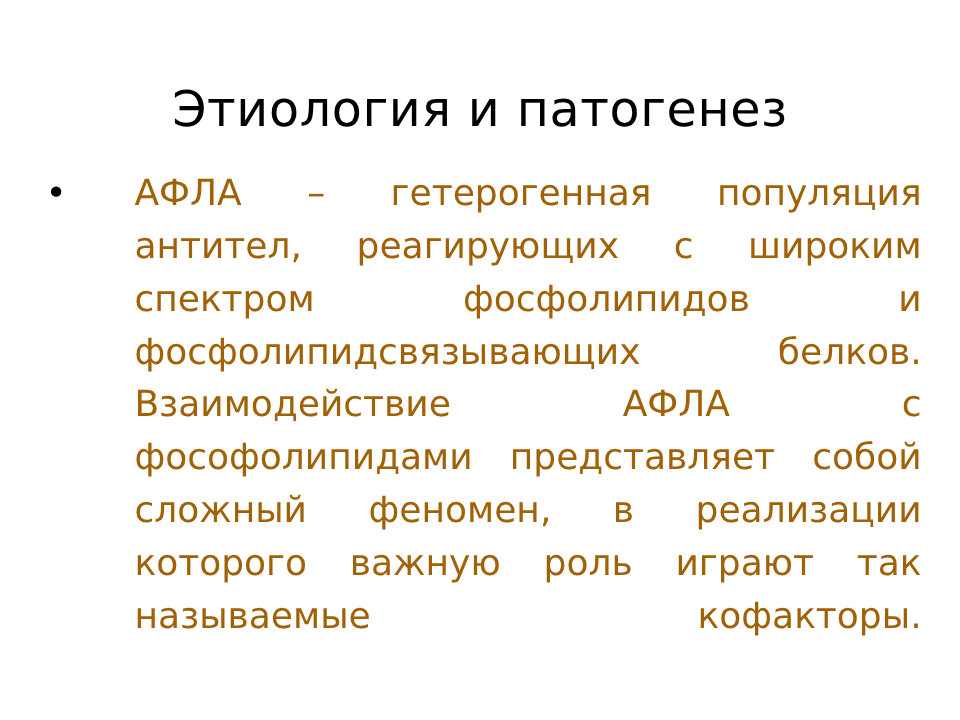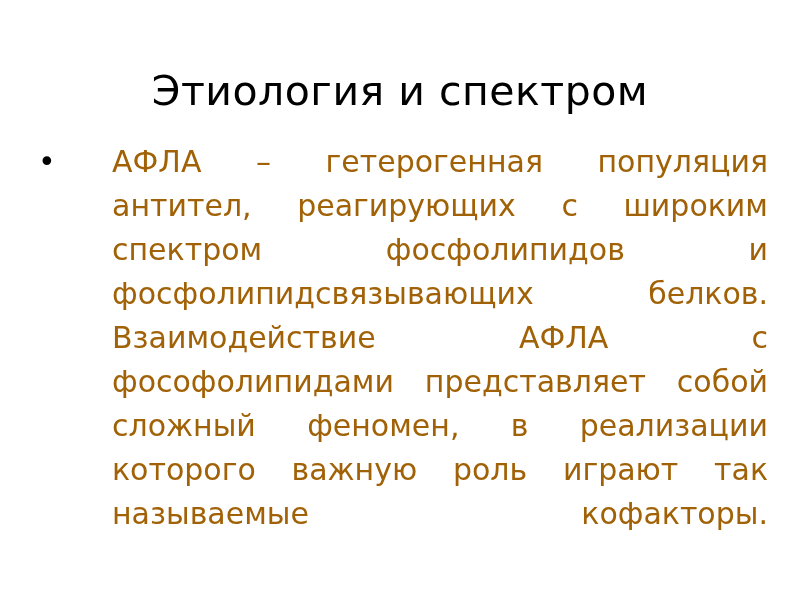--- a/index.html
+++ b/index.html
@@ -66,21 +66,21 @@
     content: "";
     display: inline-block;
     width: 100%;
   }
 </style>
 </head>
 <body>
 
 <div class="slide">
 
-  <h1 class="slide-title">Этиология и спектром</h1>
+  <h1 class="slide-title">Этиология и патогенез</h1>
 
   <div class="body-block">
     <div class="bullet-row">
       <span class="bullet-dot">•</span>
       <span class="bullet-text">АФЛА – гетерогенная популяция антител, реагирующих с широким спектром фосфолипидов и фосфолипидсвязывающих белков. Взаимодействие АФЛА с фософолипидами представляет собой сложный феномен, в реализации которого важную роль играют так называемые кофакторы.</span>
     </div>
   </div>
 
 </div>
 

